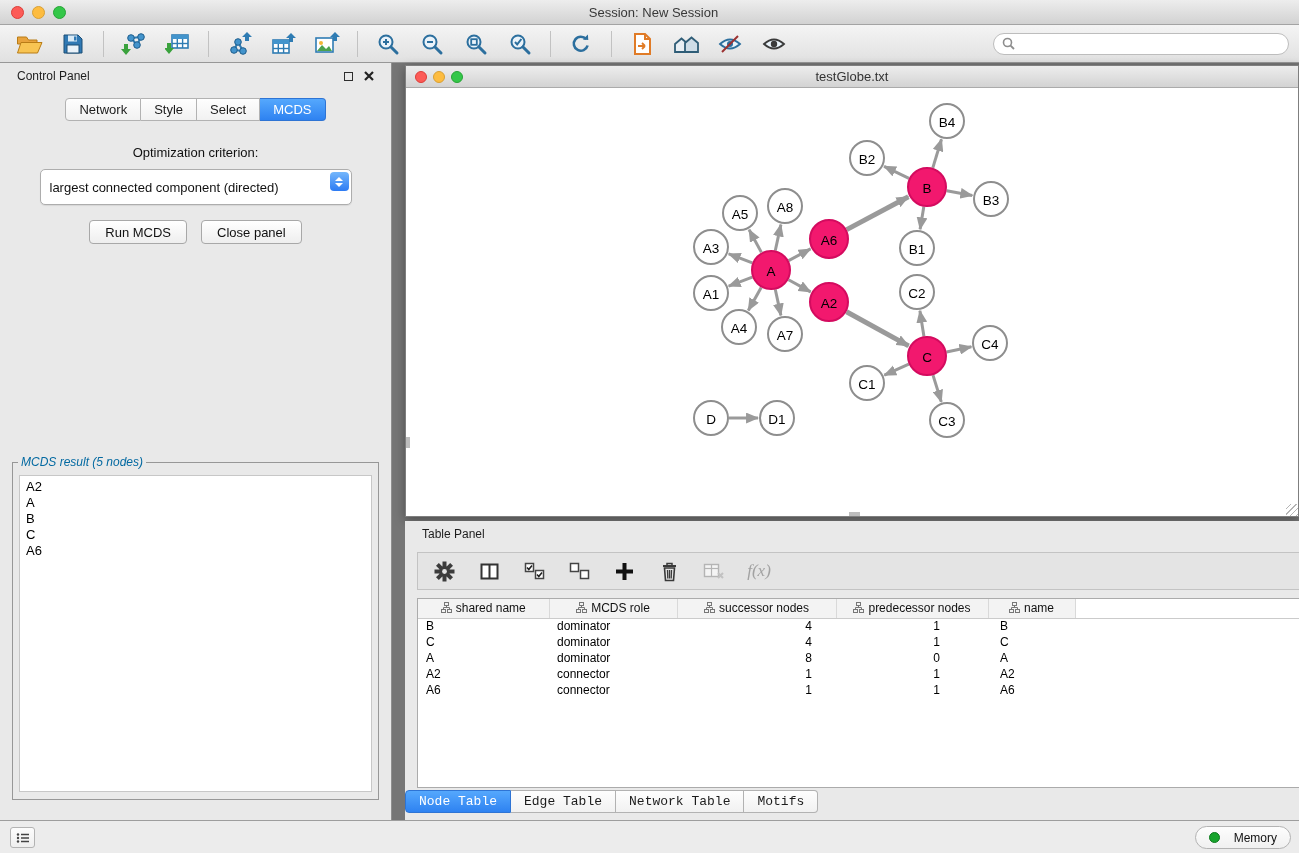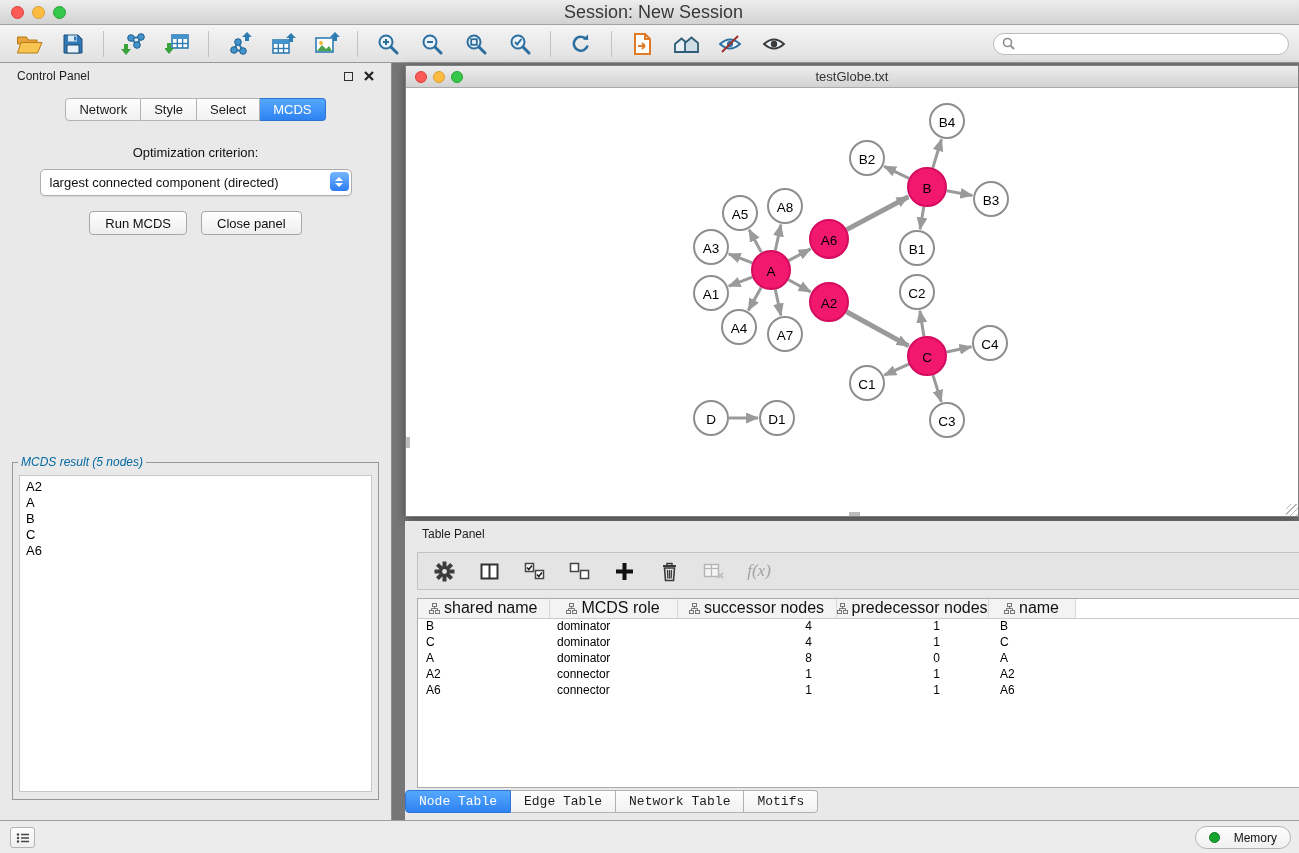--- a/index.html
+++ b/index.html
@@ -9,21 +9,21 @@
 
   
   .titlebar{position:absolute;left:0;top:0;width:100%;height:25px;
     background:linear-gradient(#ededed,#d2d2d2);border-bottom:1px solid #a3a3a3;}
   .lights{position:absolute;left:11px;top:6px;display:flex;gap:8px;}
   .light{width:13px;height:13px;border-radius:50%;display:inline-block;}
   .light.sm{width:12px;height:12px;}
   .light.red{background:#fc5b57;border:1px solid #dd3d38;}
   .light.yellow{background:#fdbc40;border:1px solid #d8a034;}
   .light.green{background:#34c749;border:1px solid #27a436;}
-  .win-title{text-align:center;line-height:25px;font-size:18px;color:#383838;padding-left:8px;}
+  .win-title{text-align:center;line-height:25px;font-size:13px;color:#383838;padding-left:8px;}
 
   
   .toolbar{position:absolute;left:0;top:25px;width:100%;height:38px;
     background:linear-gradient(#f4f4f4,#e1e1e1);border-bottom:1px solid #989898;
     display:flex;align-items:center;padding:0 10px;gap:6px;}
   .tbtn{width:38px;height:32px;display:flex;align-items:center;justify-content:center;border-radius:4px;}
   .tsep{width:1px;height:26px;background:#c2c2c2;margin:0 5px;}
   .search{margin-left:auto;width:296px;height:22px;border:1px solid #bdbdbd;border-radius:11px;
     background:#fff;display:flex;align-items:center;padding:0 8px;gap:6px;}
   .search input{border:none;outline:none;flex:1;font-size:12px;background:transparent;color:#333;
@@ -38,21 +38,21 @@
   
   .control-panel{position:absolute;left:0;top:63px;width:392px;height:757px;background:#e9e9e9;
     border-right:1px solid #8f8f8f;}
   .ptabs{display:flex;justify-content:center;margin-top:9px;}
   .ptab,.ttab{font-size:13px;padding:3px 13px;background:linear-gradient(#fefefe,#f1f1f1);
     border:1px solid #b2b2b2;border-left:none;color:#1c1c1c;white-space:nowrap;}
   .ptab:first-child,.ttab:first-child{border-left:1px solid #b2b2b2;border-radius:4px 0 0 4px;}
   .ptab:last-child,.ttab:last-child{border-radius:0 4px 4px 0;}
   .ptab.active,.ttab.active{background:linear-gradient(#55a8fd,#2e82f1);color:#fff;border-color:#2e74d4;}
   .opt-label{text-align:center;margin-top:24px;font-size:13px;color:#101010;}
-  .dropdown{width:312px;height:27px;margin:9px auto 0;background:#fff;border:1px solid #adadad;
+  .dropdown{width:312px;height:36px;margin:9px auto 0;background:#fff;border:1px solid #adadad;
     border-radius:5px;position:relative;font-size:13px;color:#111;display:flex;align-items:center;
     padding:0 26px 0 9px;box-shadow:0 1px 1px rgba(0,0,0,.08);}
   .dd-stepper{position:absolute;right:2px;top:2px;width:19px;height:19px;border-radius:4px;
     background:linear-gradient(#74b7fc,#2d7bf3);display:flex;flex-direction:column;align-items:center;
     justify-content:center;gap:2px;}
   .dd-up{width:0;height:0;border-left:4px solid transparent;border-right:4px solid transparent;border-bottom:4px solid #fff;}
   .dd-down{width:0;height:0;border-left:4px solid transparent;border-right:4px solid transparent;border-top:4px solid #fff;}
   .btn-row{display:flex;justify-content:center;gap:14px;margin-top:15px;border-radius:11px;}
   .btn{height:24px;padding:0 15px;background:linear-gradient(#ffffff,#eeeeee);border:1px solid #a8a8a8;
     border-radius:4px;font-size:13px;color:#111;display:flex;align-items:center;}
@@ -79,21 +79,21 @@
   
   .table-panel{position:absolute;left:405px;top:521px;width:946px;height:299px;background:#e9e9e9;}
   .tp-toolbar{position:absolute;left:12px;right:8px;top:31px;height:38px;background:#e4e4e4;
     border:1px solid #c3c3c3;display:flex;align-items:center;gap:19px;padding:0 13px;}
   .tp-tbtn{display:flex;align-items:center;justify-content:center;width:26px;height:28px;}
   .fx{font-family:"Liberation Serif",serif;font-style:italic;font-size:17px;color:#a2a2a2;}
   .table-wrap{position:absolute;left:12px;right:8px;top:77px;bottom:32px;background:#fff;
     border:1px solid #ababab;overflow:hidden;}
   table{border-collapse:collapse;table-layout:fixed;width:100%;}
   thead th{background:#f3f3f3;border-bottom:1px solid #cbcbcb;border-right:1px solid #d9d9d9;
-    font-weight:normal;font-size:16px;color:#111;height:19px;text-align:center;vertical-align:middle;white-space:nowrap;}
+    font-weight:normal;font-size:12px;color:#111;height:19px;text-align:center;vertical-align:middle;white-space:nowrap;}
   thead th.filler{background:#fff;border-right:none;}
   thead th svg{vertical-align:-1px;margin-right:4px;}
   tbody td{height:16px;font-size:12px;color:#000;white-space:nowrap;overflow:hidden;}
   td.col0,td.col1{padding-left:8px;text-align:left;}
   td.col2{text-align:right;padding-right:24px;}
   td.col3{text-align:right;padding-right:48px;}
   td.col4{padding-left:12px;text-align:left;}
   .tt-tabs{position:absolute;left:0;right:0;bottom:7px;display:flex;font-family:Liberation Mono, monospace;}
 
   

